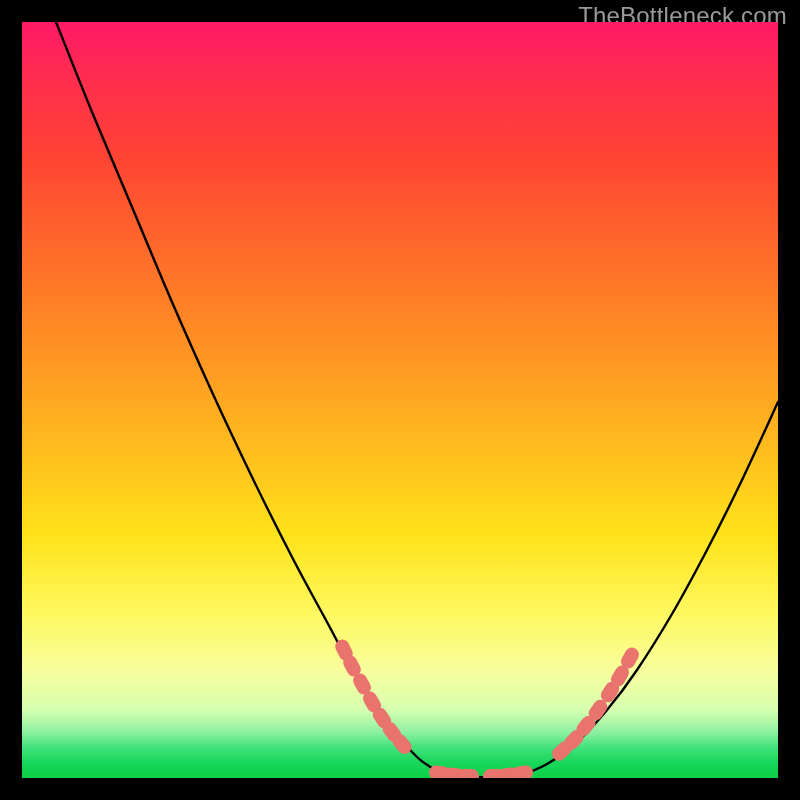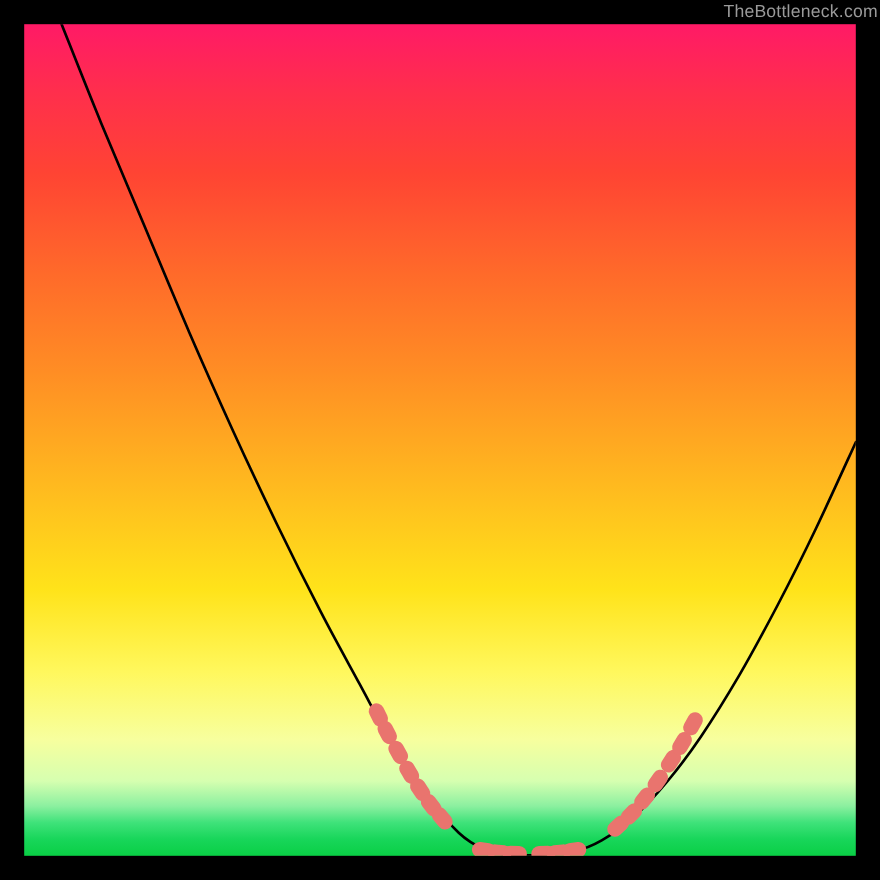--- a/index.html
+++ b/index.html
@@ -48,22 +48,22 @@
     position: absolute;
     left: 0;
     top: 0;
     width: 756px;
     height: 756px;
     pointer-events: none;
   }
   .watermark {
     position: absolute;
     top: 2px;
-    right: 2px;
-    font-size: 16px;
+    right: 13px;
+    font-size: 24px;
     color: #9a9a9a;
     letter-spacing: 0.2px;
     user-select: none;
   }
 </style>
 </head>
 <body>
 
 <div class="watermark">TheBottleneck.com</div>
 

